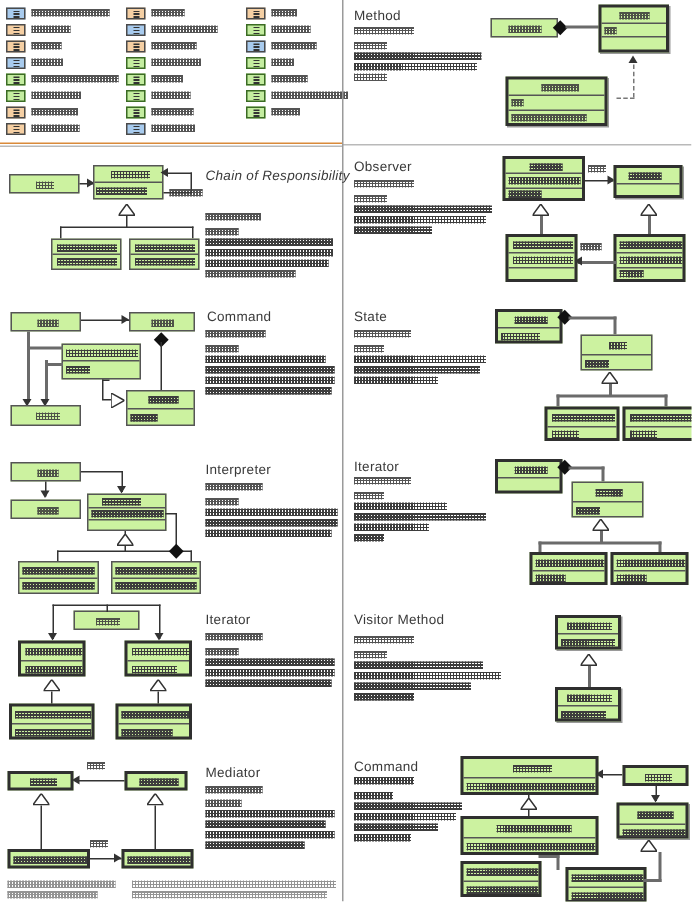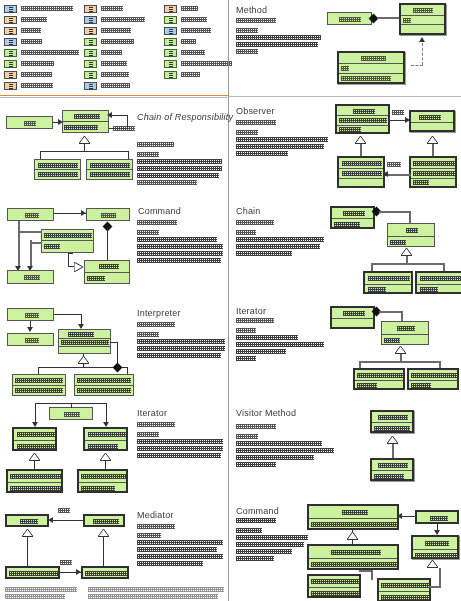--- a/index.html
+++ b/index.html
@@ -444,21 +444,21 @@
     <div class="ln v" style="left:68px;top:55px;height:13px;"></div>
     <div class="ln h" style="left:68px;top:68px;width:9px;"></div>
     <div class="triangle" style="left:74px;top:64px;">
       <svg width="9" height="10">
           <polygon points="9,5 0,0 0,10" fill="#fff" stroke="#333" stroke-width="1"></polygon>
         </svg>
     </div>
   </div>
 
   <div class="panel" style="left:229px;top:198px;width:232px;height:100px;">
-    <div class="ptitle" style="left:7px;top:8px;">Chain</div>
+    <div class="ptitle" style="left:7px;top:8px;">State</div>
     <div class="pdesc" style="left:7px;top:22px;">
       <span class="blur" style="width:38px"></span>
       <span class="blur" style="width:20px;margin-top:5px"></span>
       <span class="blur dark" style="width:88px"></span>
       <span class="blur dark" style="width:84px"></span>
       <span class="blur dark" style="width:56px"></span>
     </div>
     <div class="uml thick" style="left:101px;top:8px;width:45px;height:23px;">
       <div class="urow" style="height:11px">
           <span class="blur dark" style="width:22px;left:11px;top:3px"></span>

